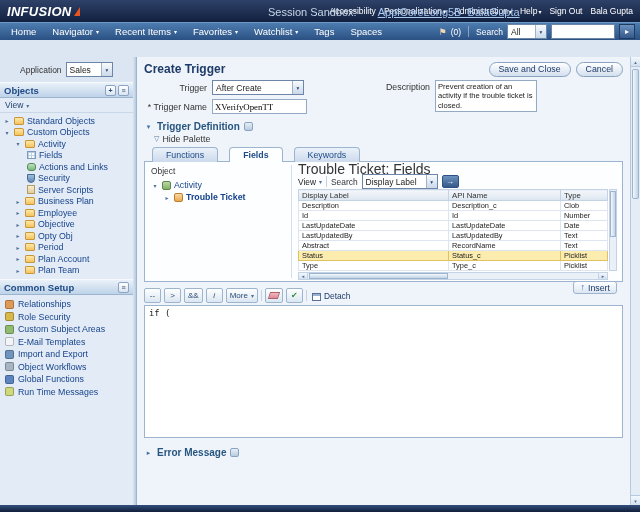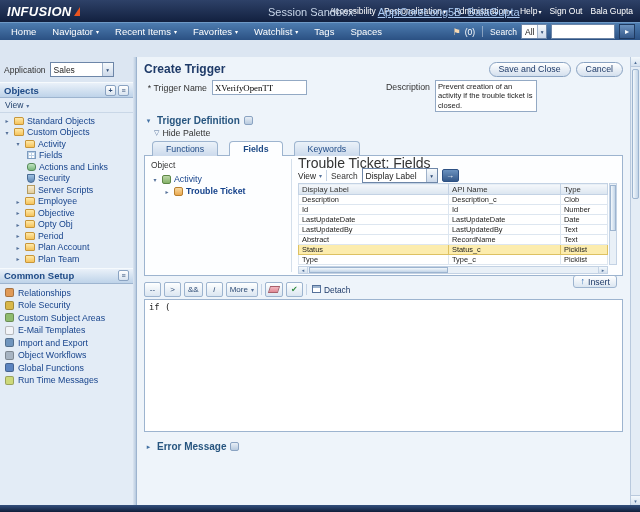--- a/index.html
+++ b/index.html
@@ -17,31 +17,31 @@
   .car{font-size:6px;margin-left:1px}
 
   
   .menubar{position:absolute;left:0;top:22px;width:640px;height:18px;background:linear-gradient(#4d7cb0,#2b5183);border-top:1px solid #6f9ac6;display:flex;align-items:center;padding:0 3px;color:#fff}
   .mitem{display:flex;align-items:center;gap:2px;color:#fff;text-decoration:none;font-size:9.5px;padding:0 8px;height:18px;cursor:pointer}
   .mright{margin-left:auto;display:flex;align-items:center;gap:4px;font-size:8.5px;padding-right:2px}
   .flag{font-size:9px;color:#f6d8b2}
   .vdiv{width:1px;height:11px;background:rgba(255,255,255,.4);margin:0 3px}
   .sel{display:inline-flex;align-items:center;justify-content:space-between;background:#fff;border:1px solid #6d86a8;height:15px;font-size:8.5px;color:#222;padding-left:3px;cursor:pointer}
   .selbtn{width:11px;align-self:stretch;background:linear-gradient(#f7fafc,#ccd9ea);border-left:1px solid #9fb2ca;display:flex;align-items:center;justify-content:center;font-size:5.5px;color:#2c4a74;margin-left:3px}
-  .w40{width:26px}.w64{width:64px}.w74{width:76px}.w92{width:92px}
+  .w40{width:40px}.w64{width:64px}.w74{width:76px}.w92{width:92px}
   .searchbox{width:64px;height:15px;border:1px solid #6d86a8;font-size:8.5px;padding:0 2px;font-family:inherit}
   .gobtn{width:16px;height:15px;border:1px solid #1f3a60;background:linear-gradient(#6b92bf,#35598a);color:#fff;font-size:8px;display:flex;align-items:center;justify-content:center;cursor:pointer}
 
   
   .banner{position:absolute;left:0;top:40px;width:640px;height:17px;background:linear-gradient(#f0f5fb,#ccdaec);border-bottom:1px solid #9db4cf;display:flex;align-items:center;padding:0 8px}
   .banner b{font-size:11px;color:#1e3a68}
 
   
   .sidebar{position:absolute;left:0;top:57px;width:133px;bottom:7px;background:#e3ecf6;overflow:hidden}
-  .approw{display:flex;align-items:center;gap:4px;padding:5px 4px;font-size:8.5px;background:#dce6f2}
+  .approw{display:flex;align-items:center;gap:4px;padding:5px 20px;font-size:8.5px;background:#dce6f2}
   .panelh{height:16px;background:linear-gradient(#eaf1f9,#bed3e9);border-top:1px solid #f6fafd;border-bottom:1px solid #9db4cf;display:flex;align-items:center;padding:0 4px;font-weight:bold;color:#1e4a86;font-size:9.5px}
   .panelh .hic{margin-left:auto;display:flex;gap:2px}
   .hicbtn{width:11px;height:11px;border:1px solid #8aa3c2;background:linear-gradient(#fff,#d9e4f0);color:#2c4a74;font-size:7px;display:flex;align-items:center;justify-content:center;border-radius:2px;cursor:pointer}
   .viewrow{height:15px;display:flex;align-items:center;gap:2px;padding:0 5px;font-size:8.5px;color:#24436e;border-bottom:1px solid #c9d7e7;cursor:pointer}
   .tree{padding:2px 0 3px}
   .trow{display:flex;align-items:center;gap:3px;height:11.5px;font-size:8.8px;color:#15428b;cursor:pointer;white-space:nowrap}
   .trow .tw{width:8px;flex:none;text-align:center;font-size:6px;color:#55719a}
   .lv0{padding-left:3px}.lv1{padding-left:14px}.lv2{padding-left:27px}
   .ico{display:inline-block;flex:none}
   .fold{width:10px;height:8px;background:linear-gradient(#ffe9a8,#f5c35c);border:1px solid #c8963a;border-radius:1px 2px 1px 1px}
@@ -105,21 +105,21 @@
   .hsbb{width:9px;height:100%;display:flex;align-items:center;justify-content:center;font-size:5px;color:#4d6e97;background:linear-gradient(#f3f8fc,#d4e0ee);border-right:1px solid #c3d2e4;cursor:pointer}
   .hsbb.r{margin-left:auto;border-left:1px solid #c3d2e4;border-right:none}
   .hsbth{width:45%;height:6px;margin-left:1px;background:linear-gradient(#f3f8fc,#c2d4e7);border:1px solid #9db4cf;cursor:grab}
   .insrow{display:flex;justify-content:flex-end;align-items:center;height:14px;margin-top:1px}
   .insbtn{display:flex;align-items:center;gap:3px;font-size:8.8px;color:#1e3a68;cursor:pointer;border:1px solid #9db4cf;border-radius:3px;background:linear-gradient(#fff,#dbe6f1);padding:0 6px;height:13px}
   .insarrow{color:#2f6db5;font-weight:bold;font-size:9px;line-height:1}
   .edtb{display:flex;align-items:center;gap:3px;margin-top:6px}
   .etb{min-width:17px;height:15px;border:1px solid #9db4cf;background:linear-gradient(#feffff,#dbe6f1);font-size:8px;color:#2c4a74;display:flex;align-items:center;justify-content:center;border-radius:2px;cursor:pointer;padding:0 3px;font-family:inherit;gap:2px}
   .eraser{width:10px;height:7px;background:linear-gradient(#f4b8c0,#e08894);border:1px solid #a8606c;transform:skewX(-18deg)}
   .chk{color:#2f8a3d;font-weight:bold}
-  .detbtn{display:flex;align-items:flex-start;gap:3px;font-size:8.4px;color:#1e3a68;cursor:pointer;margin-left:2px}
+  .detbtn{display:flex;align-items:flex-end;gap:3px;font-size:8.4px;color:#1e3a68;cursor:pointer;margin-left:2px}
   .detico{width:9px;height:8px;border:1px solid #55719a;background:linear-gradient(#9db4cf 0,#9db4cf 2px,#fff 2px)}
   .editor{height:133px;border:1px solid #9db4cf;background:#fff;margin-top:2px;font-family:"DejaVu Sans Mono",monospace;font-size:8.8px;color:#222;padding:2px 4px;cursor:text}
   .errh{margin-top:9px}
 
   .pagescroll{position:absolute;right:0;top:57px;width:10px;bottom:7px;background:#e4ecf5;border-left:1px solid #b9c9dd}
   .psb{position:absolute;left:0;right:0;height:10px;display:flex;align-items:center;justify-content:center;font-size:5px;color:#4d6e97;background:linear-gradient(#f3f8fc,#d4e0ee);cursor:pointer}
   .psb.up{top:0;border-bottom:1px solid #b9c9dd}
   .psb.dn{bottom:0;border-top:1px solid #b9c9dd}
   .psth{position:absolute;left:1px;right:1px;top:12px;height:130px;background:linear-gradient(90deg,#f3f8fc,#c2d4e7);border:1px solid #9db4cf;border-radius:2px;cursor:grab}
   .bottombar{position:absolute;left:0;bottom:0;width:640px;height:7px;background:linear-gradient(#33507e,#101e3a)}
@@ -238,20 +238,25 @@
           <span class="ico shield"></span>
           <span>Security</span>
         </div>
       <div class="trow lv2">
           <span class="ico scrollico"></span>
           <span>Server Scripts</span>
         </div>
       <div class="trow lv1">
           <span class="tw">▸</span>
           <span class="ico fold"></span>
+          <span>Business Plan</span>
+        </div>
+      <div class="trow lv1">
+          <span class="tw">▸</span>
+          <span class="ico fold"></span>
           <span>Employee</span>
         </div>
       <div class="trow lv1">
           <span class="tw">▸</span>
           <span class="ico fold"></span>
           <span>Objective</span>
         </div>
       <div class="trow lv1">
           <span class="tw">▸</span>
           <span class="ico fold"></span>
@@ -322,20 +327,27 @@
     <div class="mainh">
       <h1>Create Trigger</h1>
       <div class="hbtns">
         <button class="btn">Save and Close</button>
         <button class="btn">Cancel</button>
       </div>
     </div>
 
     <div class="form">
       <div class="fc1">
+        <div class="frow">
+          <label class="flab">Trigger</label>
+          <span class="sel w92">
+            <span>After Create</span>
+            <span class="selbtn">▾</span>
+          </span>
+        </div>
         <div class="frow">
           <label class="flab">* Trigger Name</label>
           <input class="txt" value="XVerifyOpenTT" style="">
         </div>
       </div>
       <div class="fdesc">
         <span class="dlab">Description</span>
         <textarea class="desc" style="">Prevent creation of an activity if the trouble ticket is closed.</textarea>
       </div>
     </div>

